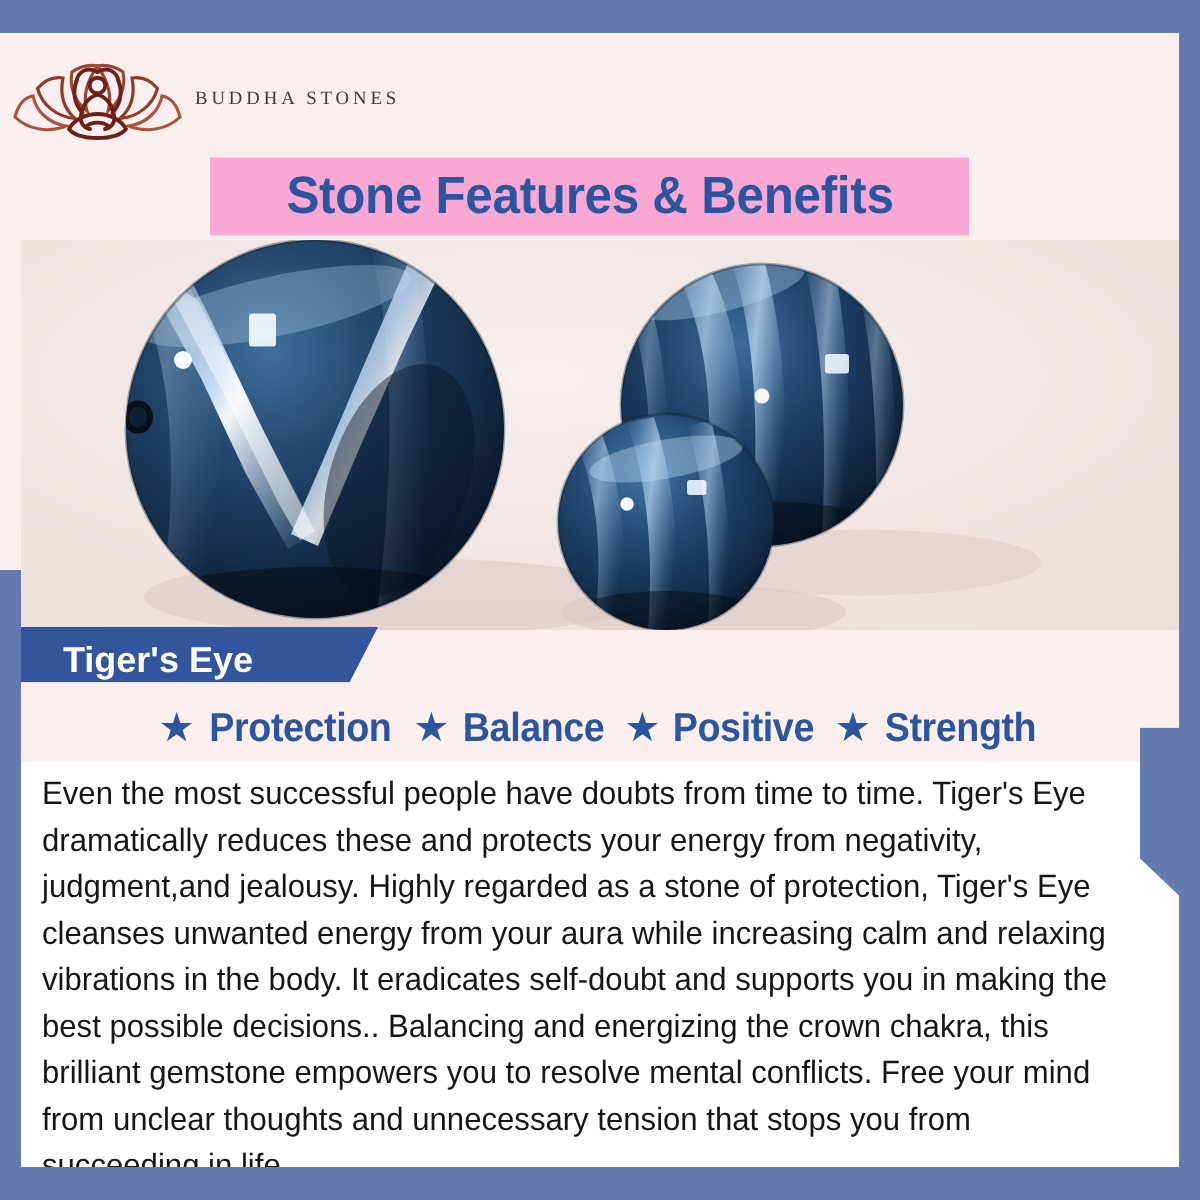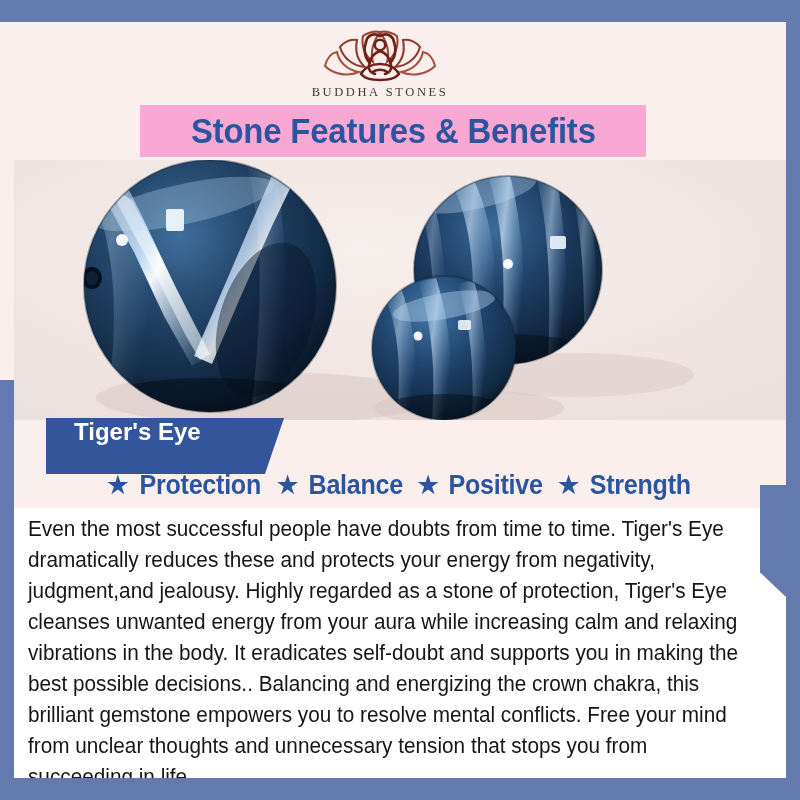--- a/index.html
+++ b/index.html
@@ -35,21 +35,21 @@
     position:absolute; right:14px; top:485px;
     width:26px; height:112px;
     background:#637aae;
     clip-path:polygon(0 0, 100% 0, 100% 100%, 0 78%);
   }
 
   
   .logo-wrap {
     position:absolute; left:0; top:22px;
     width:760px; height:86px;
-    display:flex; flex-direction:column;
+    display:flex; flex-direction:row;
     align-items:center; justify-content:flex-start;
   }
   .lotus { display:block; }
   .brand-name {
     margin-top:1px;
     font-family:"Liberation Serif", serif;
     font-size:12.5px;
     letter-spacing:2.6px;
     color:#3b3b3b;
     font-weight:400;
@@ -76,24 +76,24 @@
   .photo {
     position:absolute; left:14px; top:160px;
     width:772px; height:260px;
     background:#f4e9e6;
     overflow:hidden;
   }
 
   
   .ribbon {
     position:absolute; left:14px; top:418px;
-    width:238px; height:56px;
+    width:238px; height:37px;
     background:#32559c;
     clip-path:polygon(0 0, 100% 0, 92% 100%, 0 100%);
-    display:flex; align-items:flex-start;margin-left:32px;
+    display:flex; align-items:flex-end;
   }
   .ribbon-text {
     margin-left:28px;
     font-size:24px;
     font-weight:bold;
     color:#ffffff;
     font-family:"Liberation Sans", sans-serif;
     letter-spacing:0px;
   }
 

